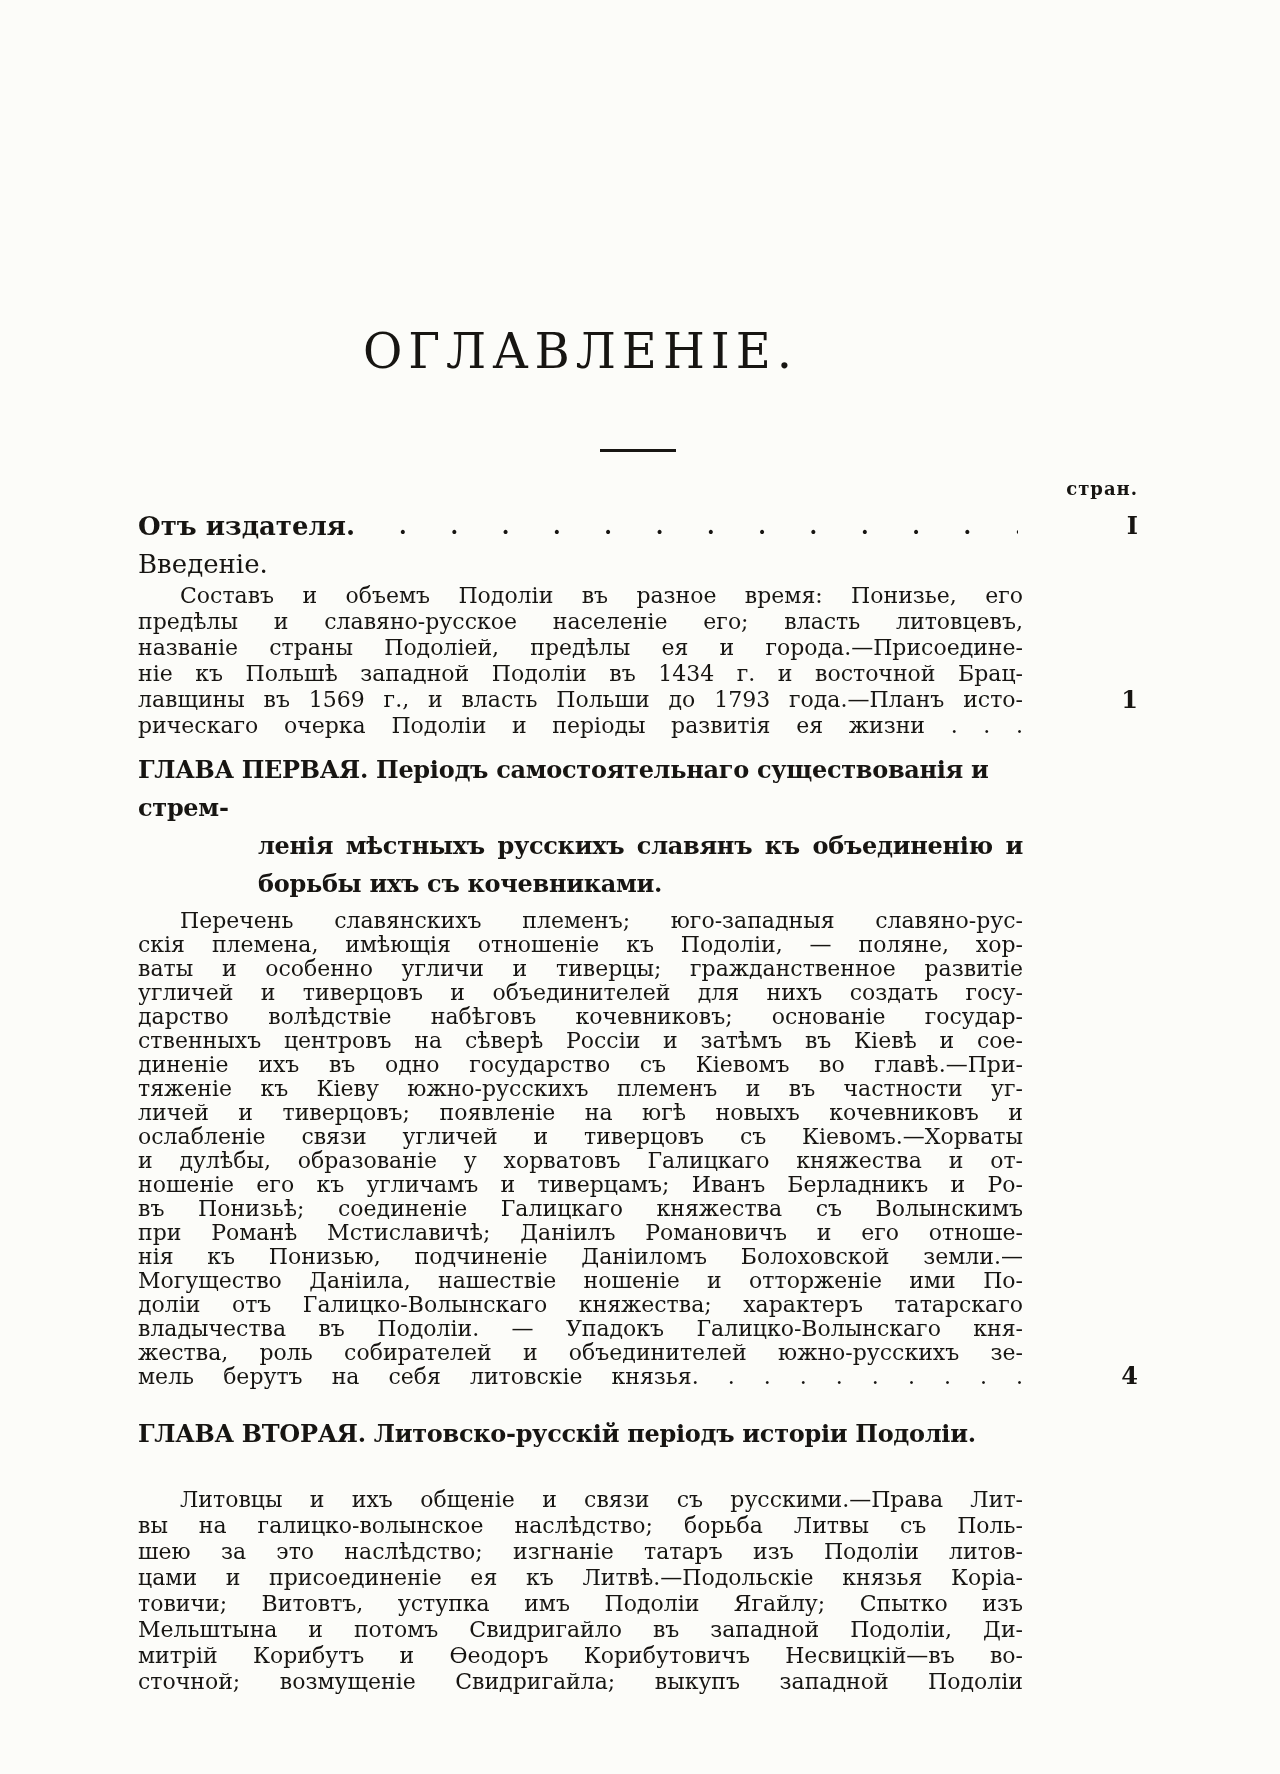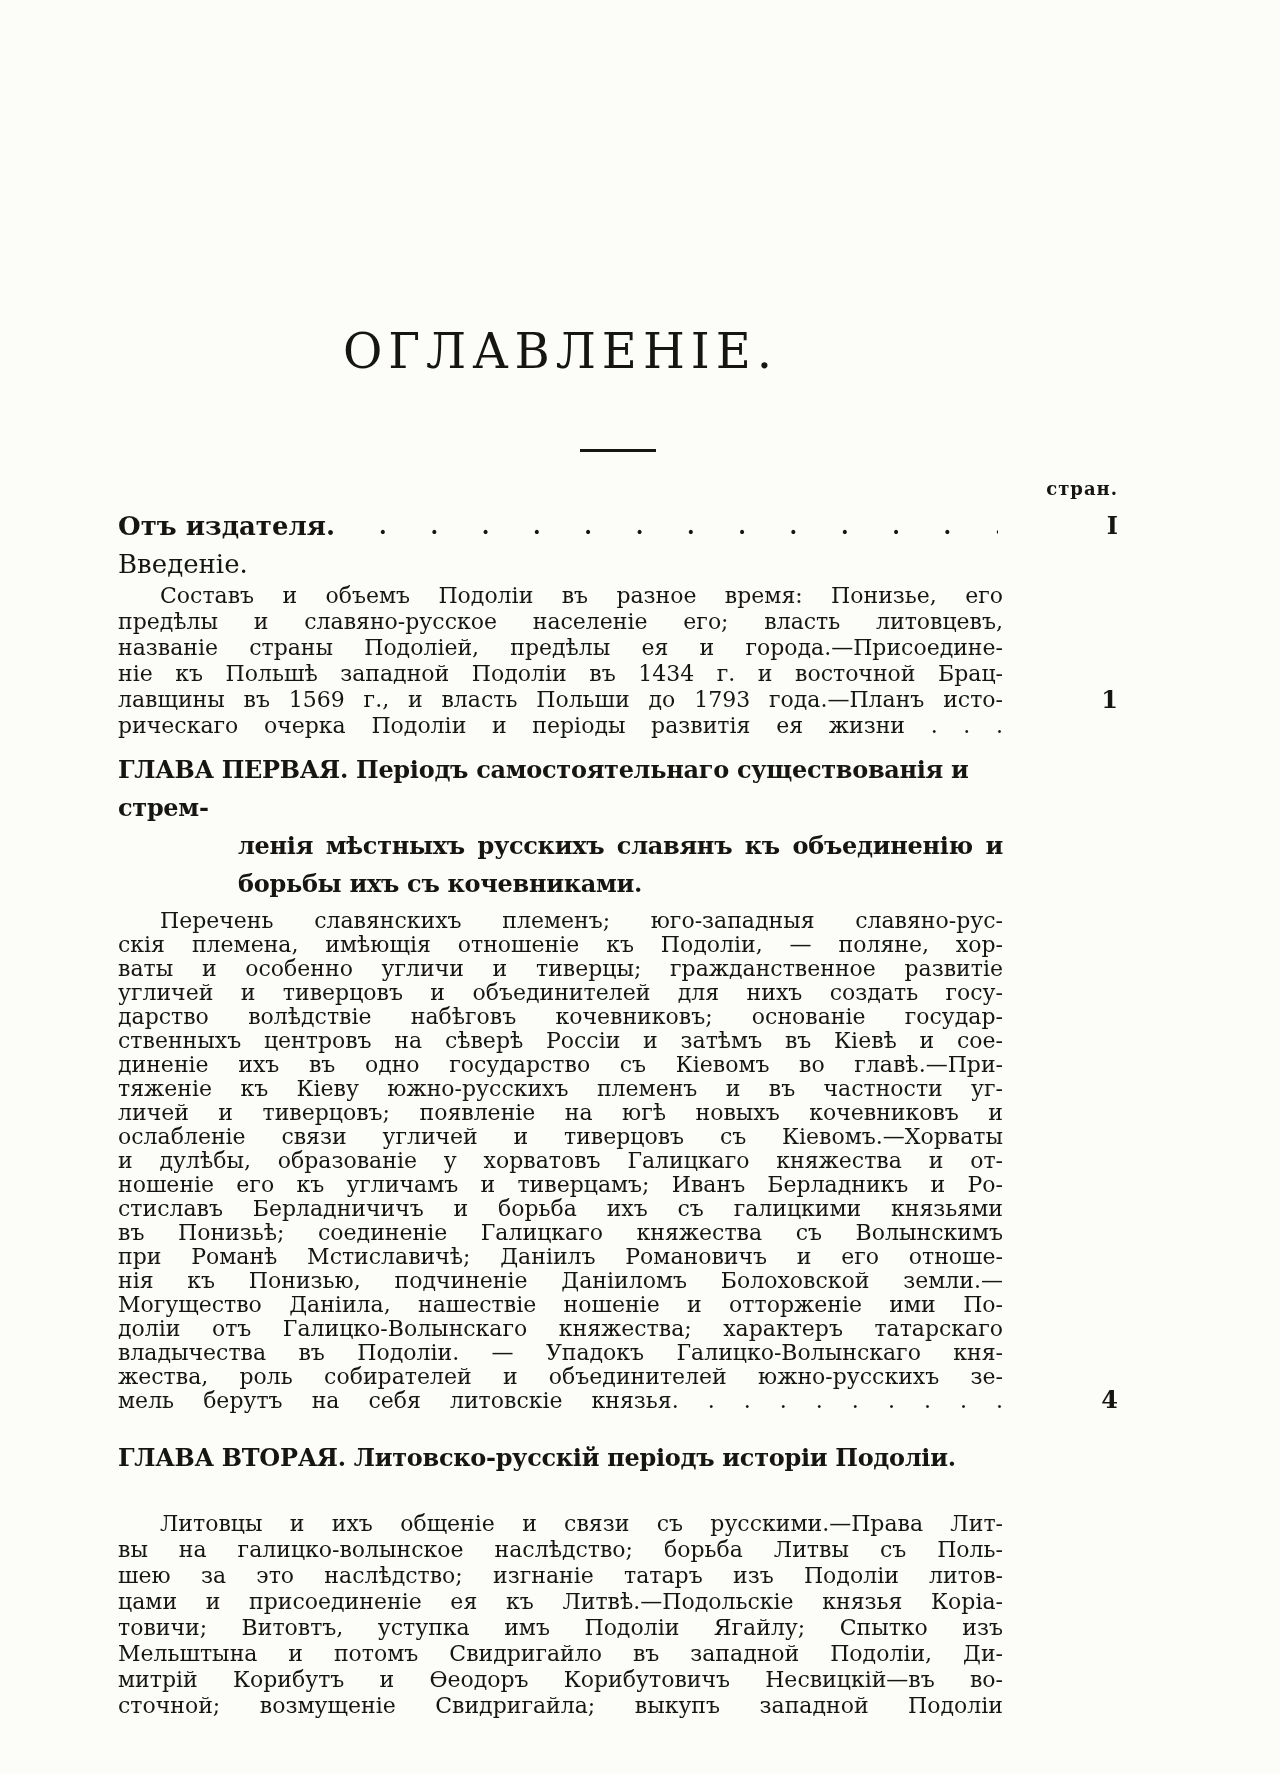--- a/index.html
+++ b/index.html
@@ -4,21 +4,21 @@
 <style>
   html,body { margin:0; padding:0; }
   .page {
     position:relative;
     width:1280px; height:1774px;
     background:#fcfcf9;
     color:#171512;
     font-family:"DejaVu Serif","Liberation Serif",serif;
     overflow:hidden;
   }
-  .content { position:absolute; left:118px; top:0; width:1000px; }
+  .content { position:absolute; left:138px; top:0; width:1000px; }
 
   .doc-title {
     margin-top:324px;
     width:885px;
     text-align:center;
     font-size:48px;
     letter-spacing:6px;
     line-height:1.15;
     white-space:nowrap;
   }
@@ -151,21 +151,20 @@
           <div class="line">ваты и особенно угличи и тиверцы; гражданственное развитіе</div>
           <div class="line">угличей и тиверцовъ и объединителей для нихъ создать госу-</div>
           <div class="line">дарство волѣдствіе набѣговъ кочевниковъ; основаніе государ-</div>
           <div class="line">ственныхъ центровъ на сѣверѣ Россіи и затѣмъ въ Кіевѣ и сое-</div>
           <div class="line">диненіе ихъ въ одно государство съ Кіевомъ во главѣ.—При-</div>
           <div class="line">тяженіе къ Кіеву южно-русскихъ племенъ и въ частности уг-</div>
           <div class="line">личей и тиверцовъ; появленіе на югѣ новыхъ кочевниковъ и</div>
           <div class="line">ослабленіе связи угличей и тиверцовъ съ Кіевомъ.—Хорваты</div>
           <div class="line">и дулѣбы, образованіе у хорватовъ Галицкаго княжества и от-</div>
           <div class="line">ношеніе его къ угличамъ и тиверцамъ; Иванъ Берладникъ и Ро-</div>
-          <div class="line">стиславъ Берладничичъ и борьба ихъ съ галицкими князьями</div>
           <div class="line">въ Понизьѣ; соединеніе Галицкаго княжества съ Волынскимъ</div>
           <div class="line">при Романѣ Мстиславичѣ; Даніилъ Романовичъ и его отноше-</div>
           <div class="line">нія къ Понизью, подчиненіе Даніиломъ Болоховской земли.—</div>
           <div class="line">Могущество Даніила, нашествіе ношеніе и отторженіе ими По-</div>
           <div class="line">доліи отъ Галицко-Волынскаго княжества; характеръ татарскаго</div>
           <div class="line">владычества въ Подоліи. — Упадокъ Галицко-Волынскаго кня-</div>
           <div class="line">жества, роль собирателей и объединителей южно-русскихъ зе-</div>
           <div class="line last">мель берутъ на себя литовскіе князья. . . . . . . . . .</div>
         </div>
       <span class="pagenum">4</span>

